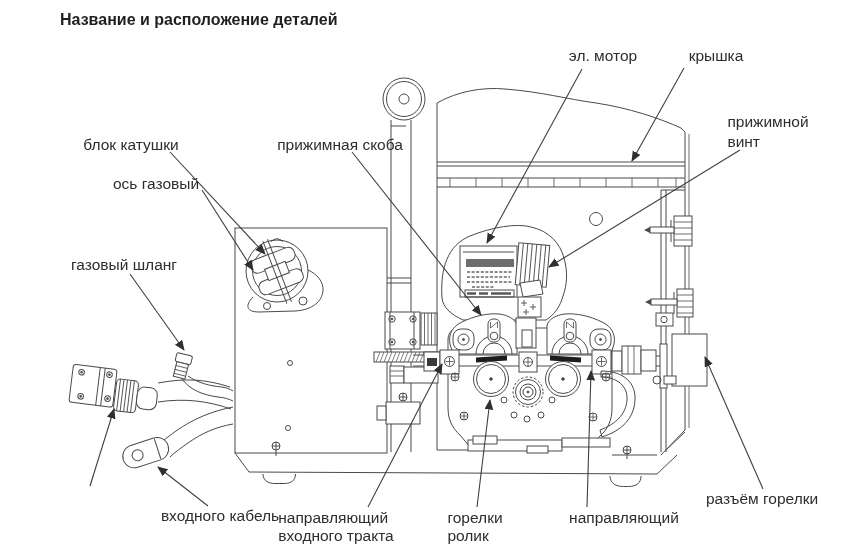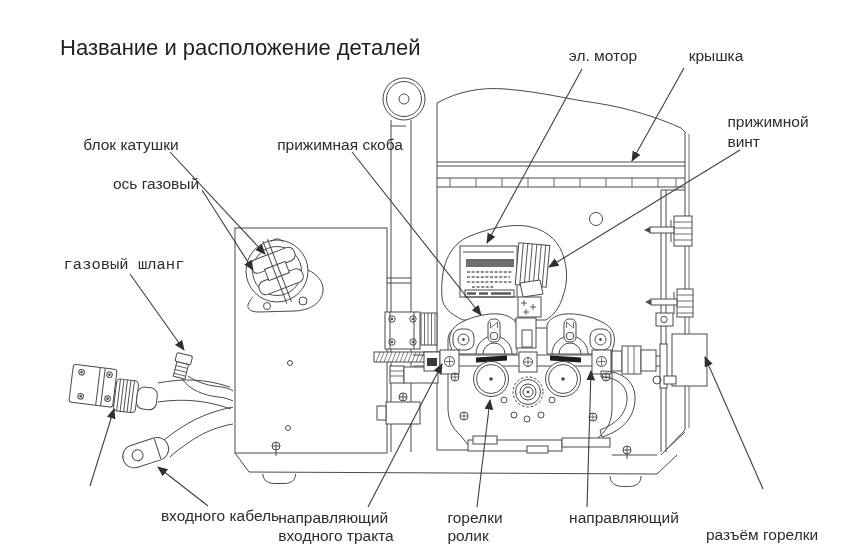--- a/index.html
+++ b/index.html
@@ -2,21 +2,21 @@
 <html><head>
 <meta charset="utf-8">
 <style>
   html,body{margin:0;padding:0;background:#ffffff;}
   #page{position:relative;width:850px;height:556px;background:#ffffff;overflow:hidden;
         font-family:"Liberation Sans","DejaVu Sans",sans-serif;}
   #diagram-svg{position:absolute;left:0;top:0;}
   .lbl{position:absolute;color:#2d2d2d;font-size:15.5px;white-space:nowrap;line-height:18px;}
   .ctr{transform:translateX(-50%);text-align:left;}
   .lbl .l{display:block;}
-  #lbl-title{position:absolute;left:60px;top:11px;font-size:22px;font-weight:normal;color:#1f1f1f;white-space:nowrap;margin-top:24px;}
+  #lbl-title{position:absolute;left:60px;top:11px;font-size:16px;font-weight:bold;color:#1f1f1f;white-space:nowrap;}
 </style>
 </head>
 <body>
 
 <div id="page">
 
 <svg id="diagram-svg" width="850" height="556" viewBox="0 0 850 556" fill="none" stroke="#4a4a4a" stroke-width="1">
   <defs>
     <marker id="ah" markerWidth="11" markerHeight="9" refX="8.6" refY="4" orient="auto">
       <path d="M0,0 L9.5,4 L0,8 z" fill="#2f2f2f" stroke="none"></path>
@@ -283,28 +283,28 @@
 
 <div class="lbl ctr" style="left:603px;top:47px;">эл. мотор</div>
 <div class="lbl ctr" style="left:716px;top:47px;">крышка</div>
 <div class="lbl ctr" style="left:768px;top:112px;line-height:20px;">
   <span class="l">прижимной</span>
   <span class="l">винт</span>
 </div>
 <div class="lbl ctr" style="left:131px;top:136px;">блок катушки</div>
 <div class="lbl ctr" style="left:156px;top:175px;">ось газовый</div>
 <div class="lbl ctr" style="left:340px;top:136px;">прижимная скоба</div>
-<div class="lbl ctr" style="left:124px;top:256px;font-family:Liberation Mono, monospace;">газовый шланг</div>
+<div class="lbl ctr" style="left:124px;top:256px;">газовый шланг</div>
 <div class="lbl ctr" style="left:220px;top:507px;">входного кабель</div>
 <div class="lbl ctr" style="left:336px;top:509px;">
   <span class="l">направляющий</span>
   <span class="l">входного тракта</span>
 </div>
 <div class="lbl ctr" style="left:475px;top:509px;">
   <span class="l">горелки</span>
   <span class="l">ролик</span>
 </div>
 <div class="lbl ctr" style="left:624px;top:509px;">
   <span class="l">направляющий</span>
 </div>
-<div class="lbl ctr" style="left:762px;top:490px;margin-top:36px;">разъём горелки</div>
+<div class="lbl ctr" style="left:762px;top:490px;">разъём горелки</div>
 
 </div>
 
 </body></html>

